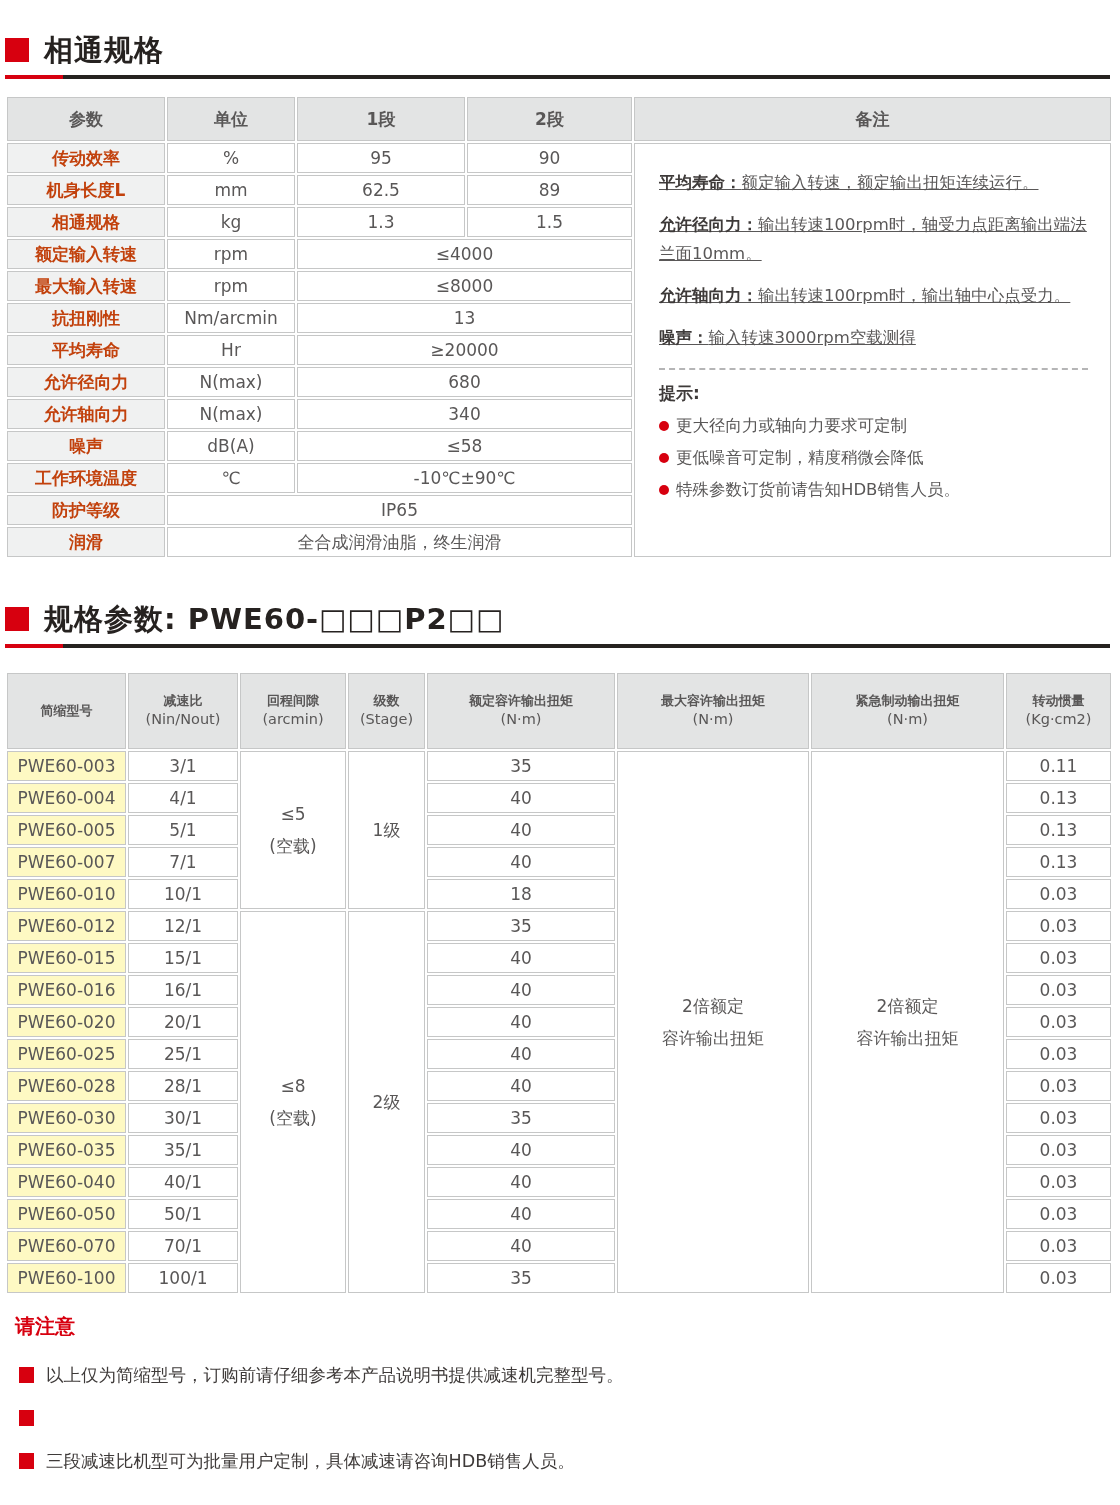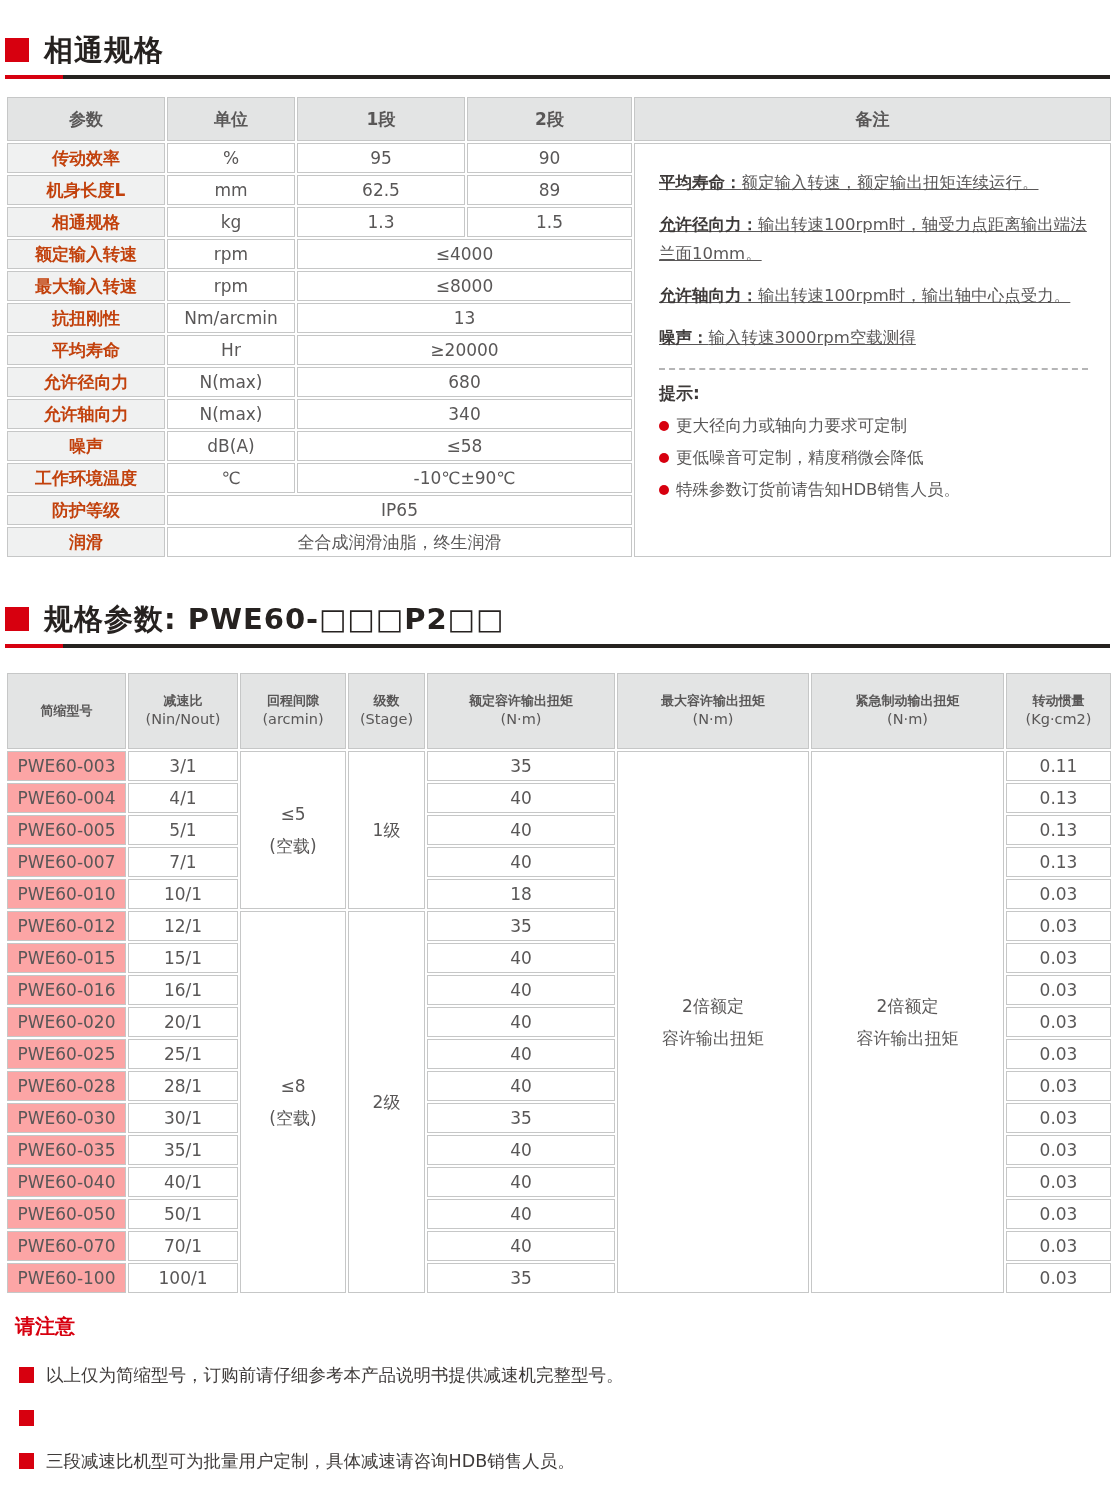--- a/index.html
+++ b/index.html
@@ -25,21 +25,21 @@
   }
 
   
   table { border-collapse: separate; border-spacing: 2px; table-layout: fixed; }
   th, td {
     border: 1px solid #c6c7c7; text-align: center; vertical-align: middle;
     font-size: 17px; color: #595757; padding: 0 4px; overflow: hidden;
   }
   th { background: #e3e4e4; font-weight: bold; }
   td.lab { background: #f0f1f1; font-weight: bold; color: #c2410c; }
-  td.lab2 { background: #fca5a5; font-weight: normal; }
+  td.lab2 { background: #fef9c3; font-weight: normal; }
   td.val { background: #ffffff; }
   .multi { white-space: pre-line; line-height: 1.9; }
 
   
   #spec-table { width: 1108px; margin-top: 16px; }
   #spec-table th { height: 44px; }
   #spec-table td { height: 30px; }
   #spec-table td.remarks-cell {
     vertical-align: top; text-align: left; padding: 12px 22px 10px 24px;
   }

